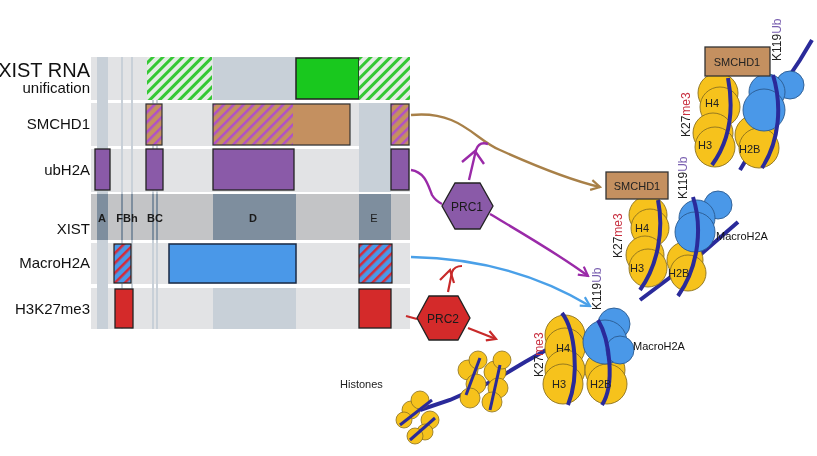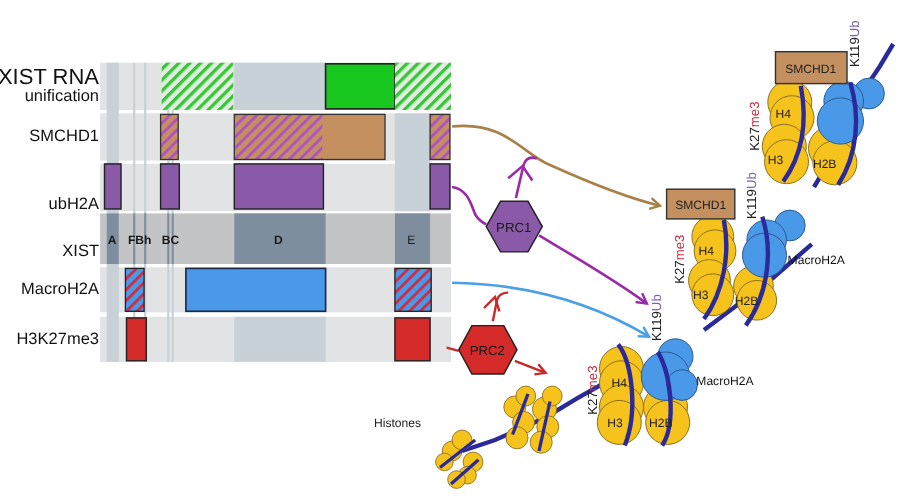--- a/index.html
+++ b/index.html
@@ -11,21 +11,21 @@
 </head>
 <body>
 
 <div id="stage">
 
   <div class="row-label" style="top:62px;font-size:15px;">
     <div style="font-size:20px;">XIST RNA</div>
     <div>unification</div>
   </div>
   <div class="row-label" style="top:115px;">SMCHD1</div>
-  <div class="row-label" style="top:161px;margin-top:16px;">ubH2A</div>
+  <div class="row-label" style="top:161px;">ubH2A</div>
   <div class="row-label" style="top:220px;">XIST</div>
   <div class="row-label" style="top:254px;">MacroH2A</div>
   <div class="row-label" style="top:300px;margin-left:44px;">H3K27me3</div>
 
   <svg width="817" height="456" style="position:absolute;left:0;top:0;">
     <defs>
       <pattern id="hatchGreen" patternUnits="userSpaceOnUse" width="7" height="7" patternTransform="rotate(45)">
         <rect width="7" height="7" fill="#e4ece4"></rect>
         <rect width="3" height="7" fill="#34c834"></rect>
       </pattern>

